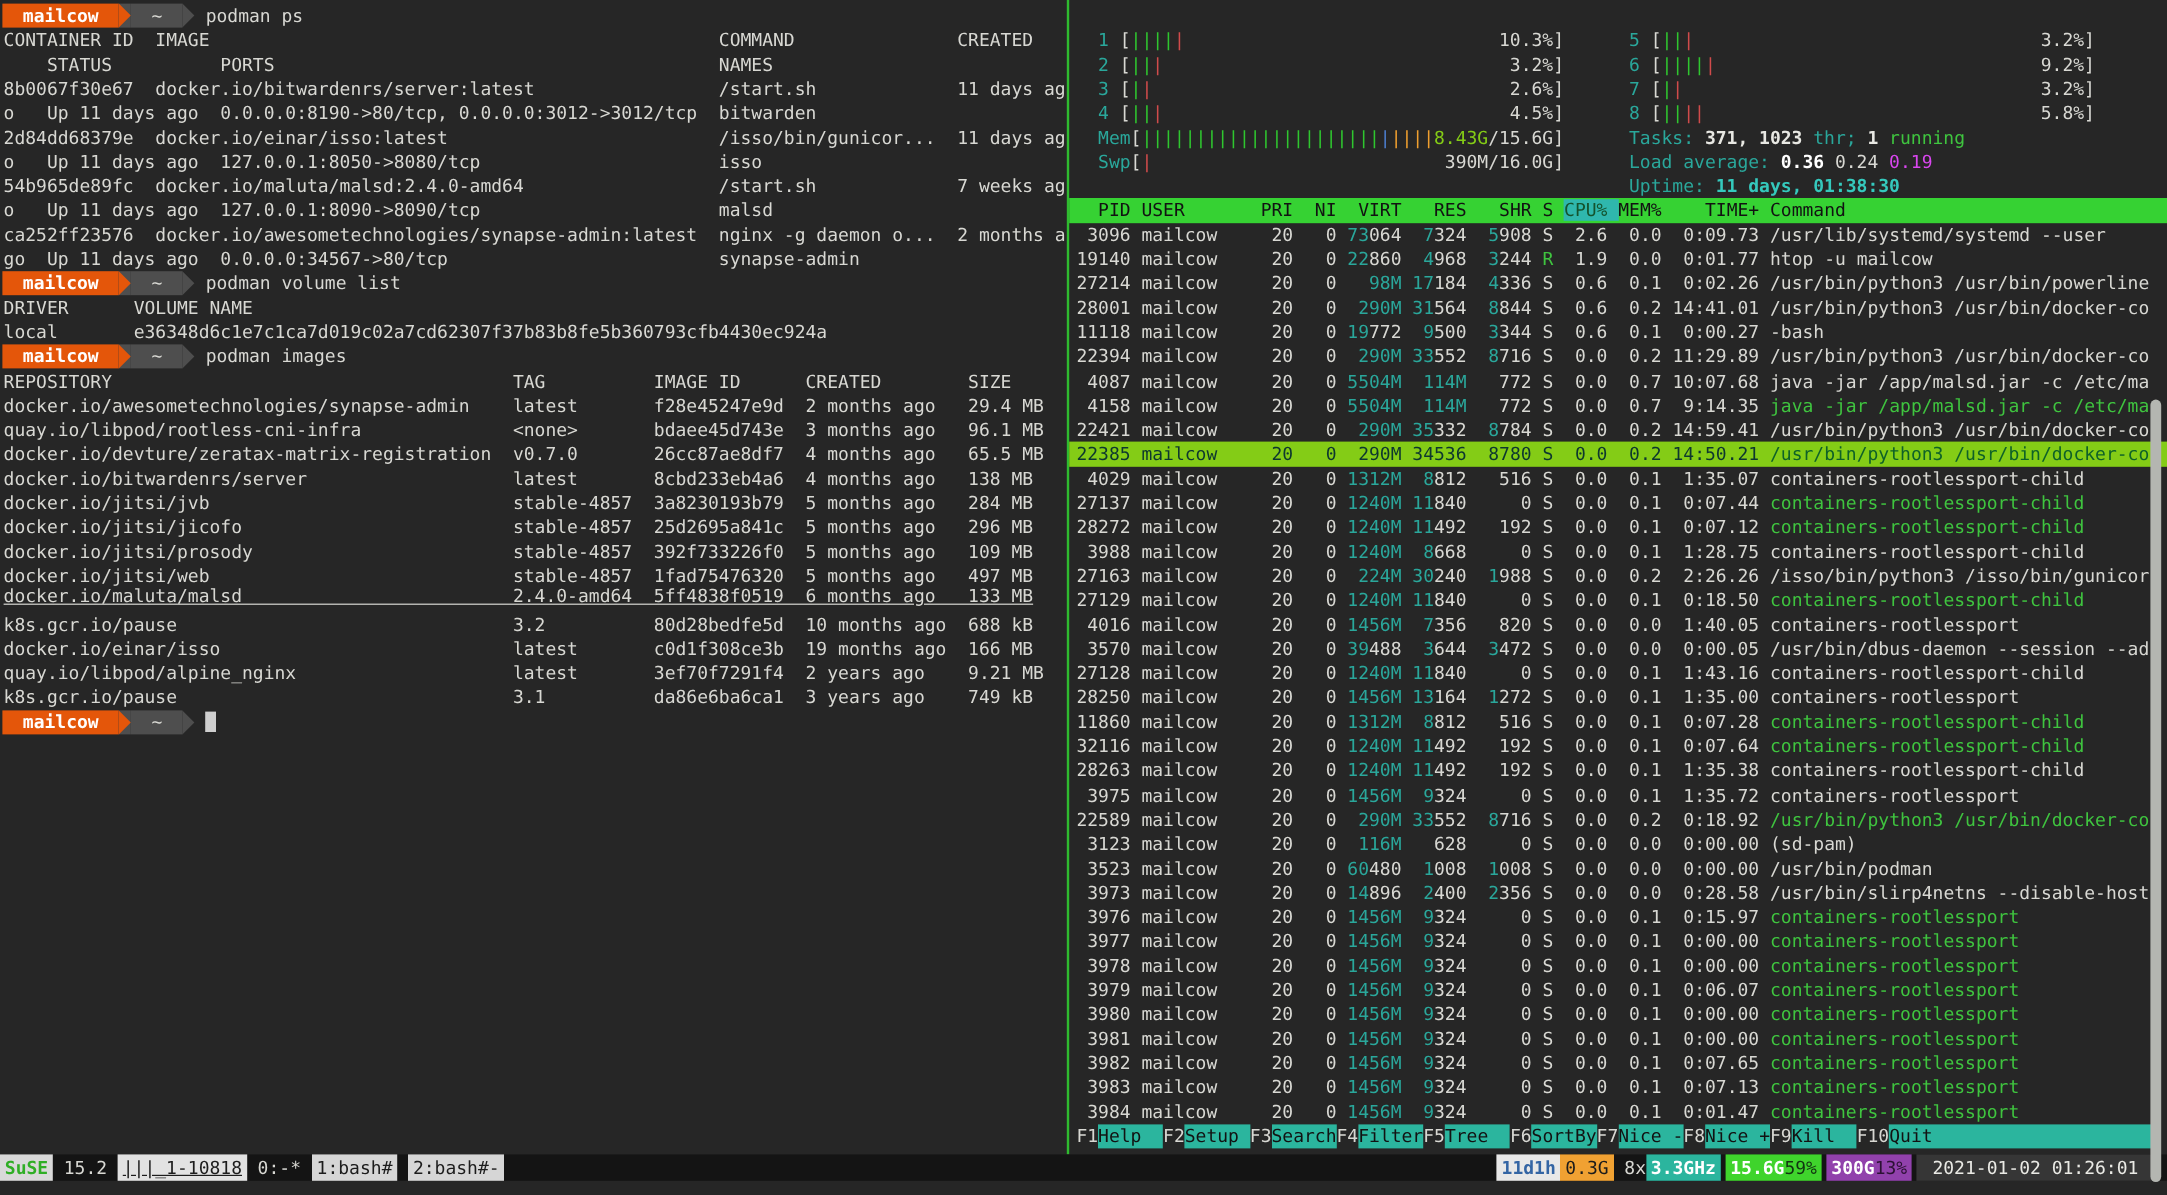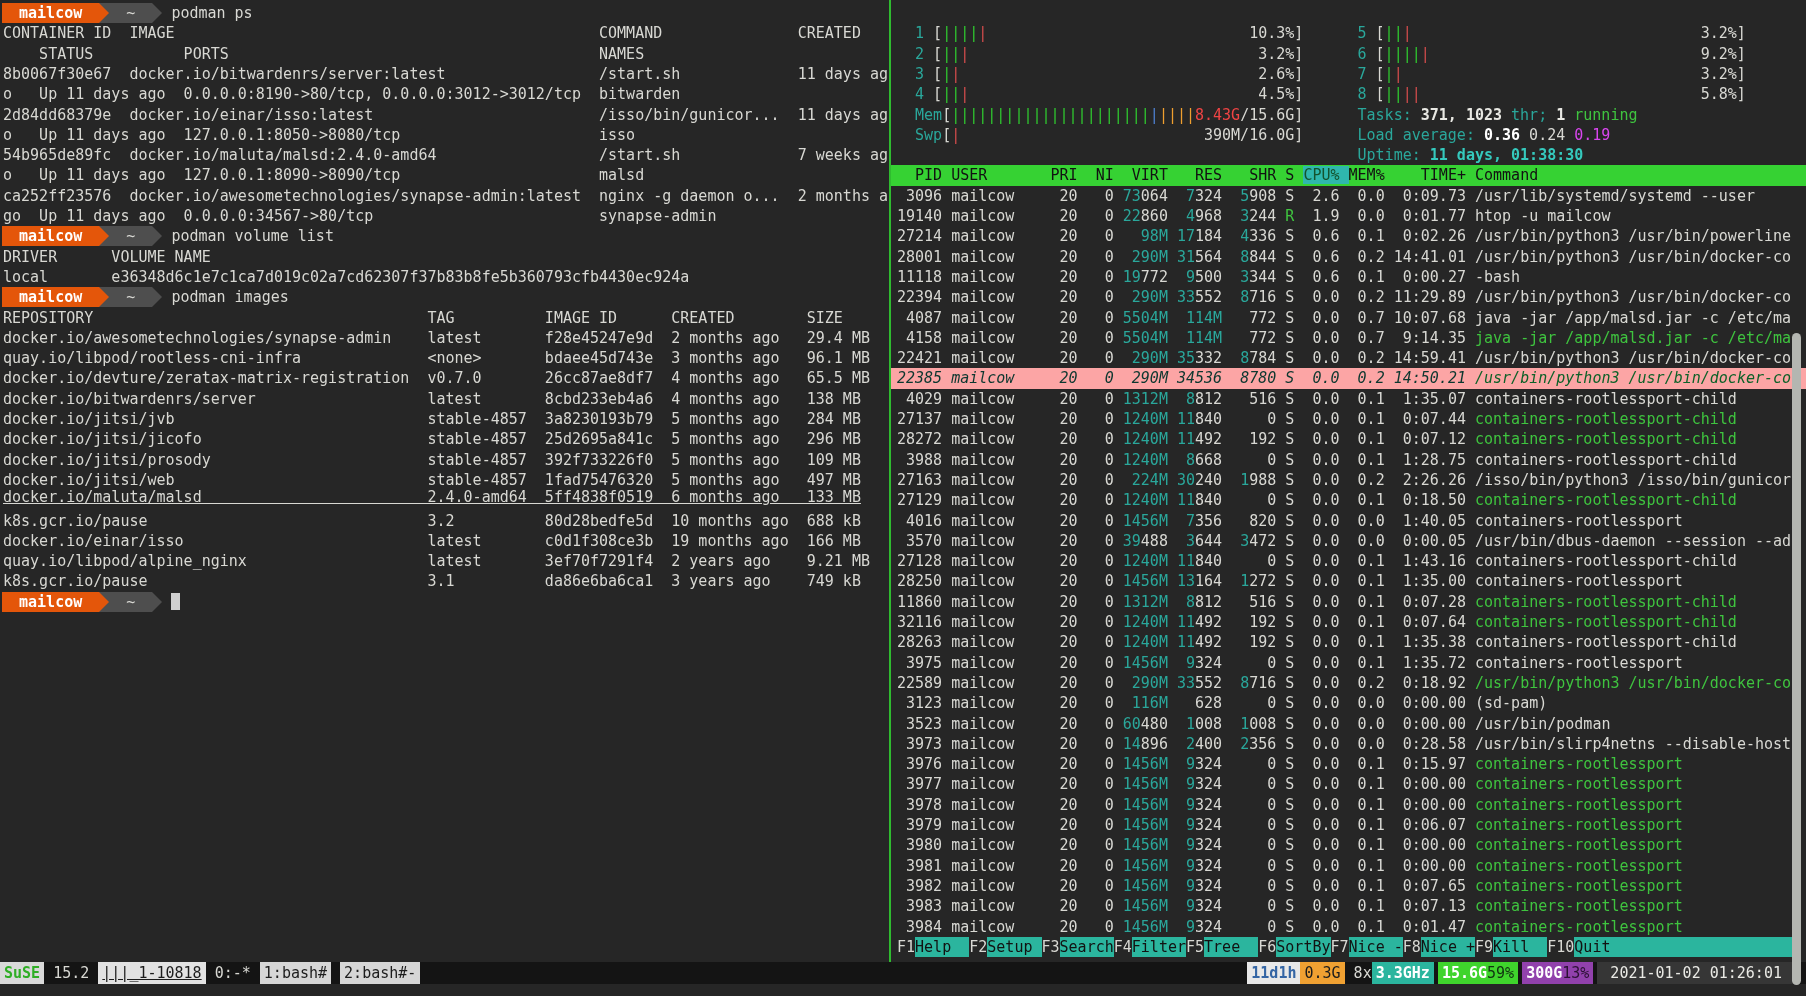--- a/index.html
+++ b/index.html
@@ -1,28 +1,28 @@
 <!DOCTYPE html>
 <html><head>
 <meta charset="utf-8">
 <style>
   html,body{margin:0;padding:0;background:#111;}
   #terminal{position:relative;width:1806px;height:996px;background:#262626;overflow:hidden;
     font-family:"DejaVu Sans Mono",monospace;font-size:15px;color:#d8d8d3;}
   .ln{position:absolute;white-space:pre;height:20.3px;line-height:20.3px;color:#d8d8d3;}
   .fg{color:#d8d8d3}.boldfg{color:#e8e8e3;font-weight:bold}.boldwhite{color:#ffffff;font-weight:bold}
   .teal{color:#2aa79b}.boldteal{color:#35c9bd;font-weight:bold}.green{color:#3fc43f}
-  .dim{color:#d946ef}.orange{color:#ef4444}
+  .dim{color:#d946ef}.orange{color:#84cc16}
   .bg{color:#2fc62f}.br{color:#d04b4b}.bb{color:#4d7fd0}.bo{color:#ef9f2f}
   .meter{position:absolute;white-space:pre;height:20.3px;line-height:20.3px;}
   .meter .rt{position:absolute;top:0;}
   .prow{position:absolute;left:891px;width:915px;height:20.3px;line-height:20.3px;white-space:pre;padding-left:6px;box-sizing:border-box;}
   .phead{background:#36d233;color:#121212;font-weight:normal;}
   .phead .sort{background:#2fb7ad;color:#14532d;}
-  .sel{background:#fca5a5;font-style:italic;}
+  .sel{background:#84cc16;}
   .sel span{color:#0d372f !important;font-weight:normal !important;}
   .sel span.cmd{color:#0e6128 !important;}
   .prompt{display:flex;align-items:stretch;height:20px;}
   .pseg{display:flex;align-items:center;padding:0 8px;}
   .pseg.po{background:#e4560a;color:#fff;font-weight:bold;}
   .pseg.pg{background:#4e4e4e;color:#d8d8d3;}
   .parrow{width:0;height:0;border-top:10px solid transparent;border-bottom:10px solid transparent;border-left:10px solid #e4560a;}
   .parrow.a1{background:#4e4e4e;}
   .parrow.a2{border-left-color:#4e4e4e;}
   .pcmd{margin-left:9px;line-height:20px;}

